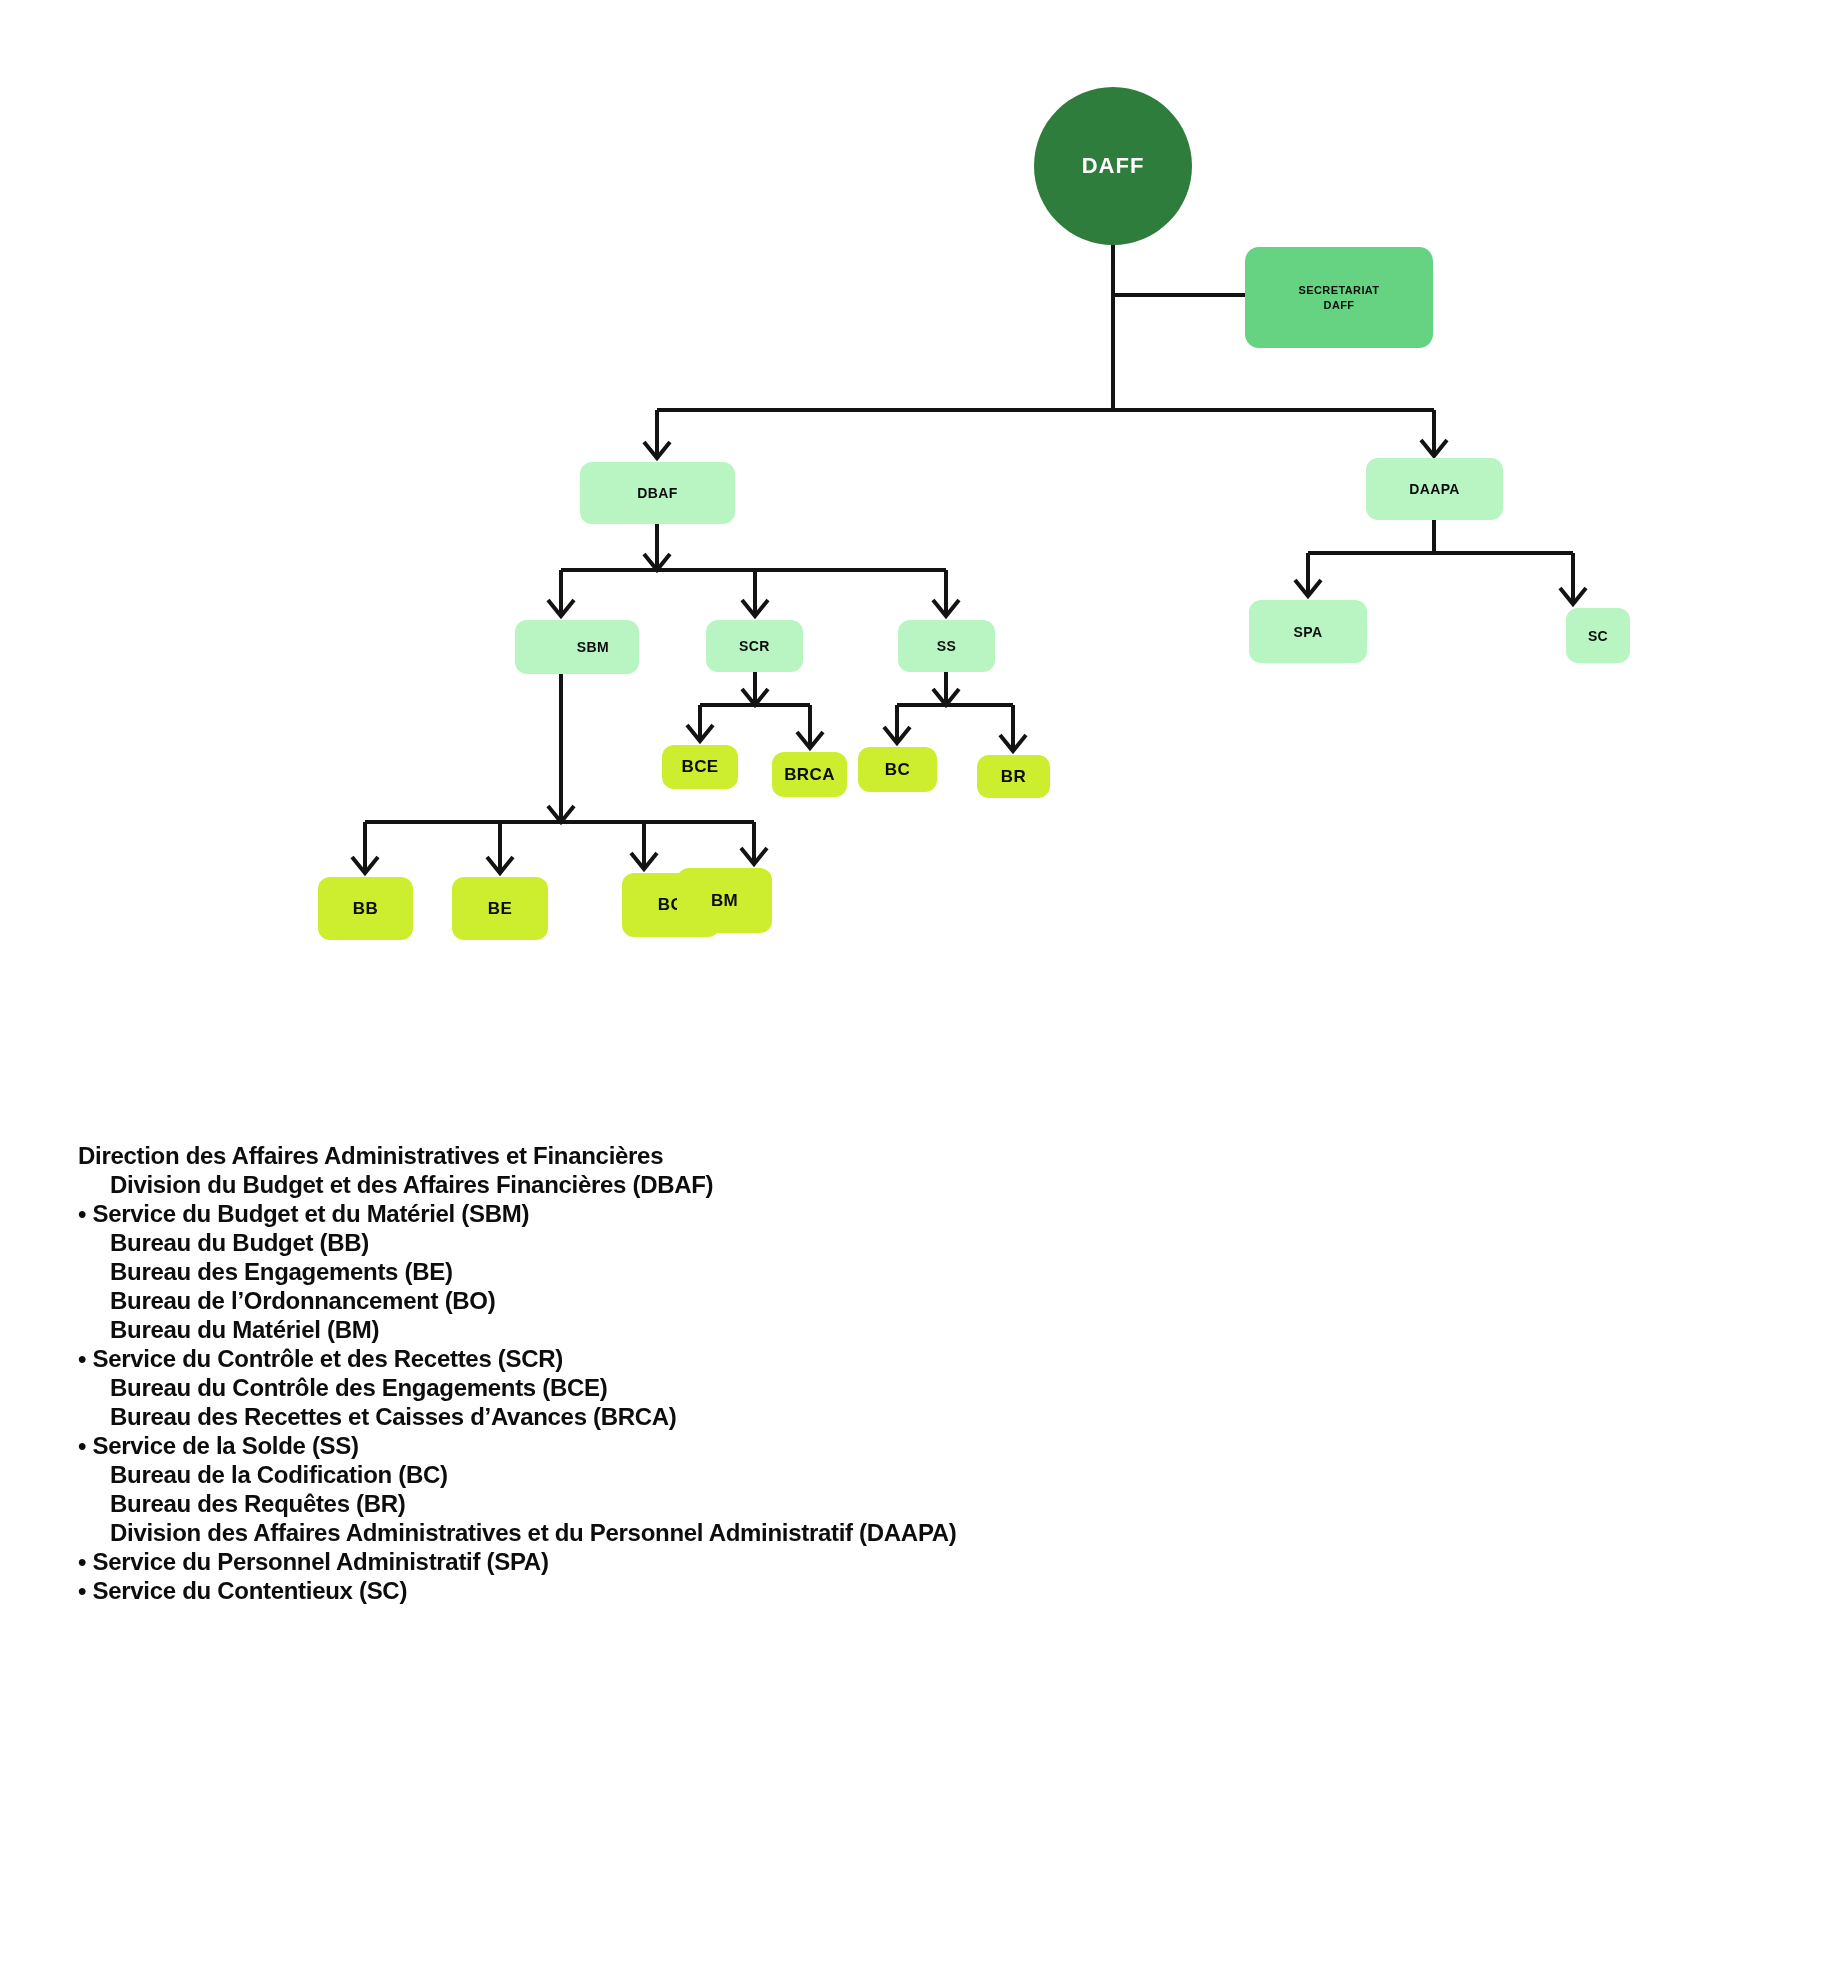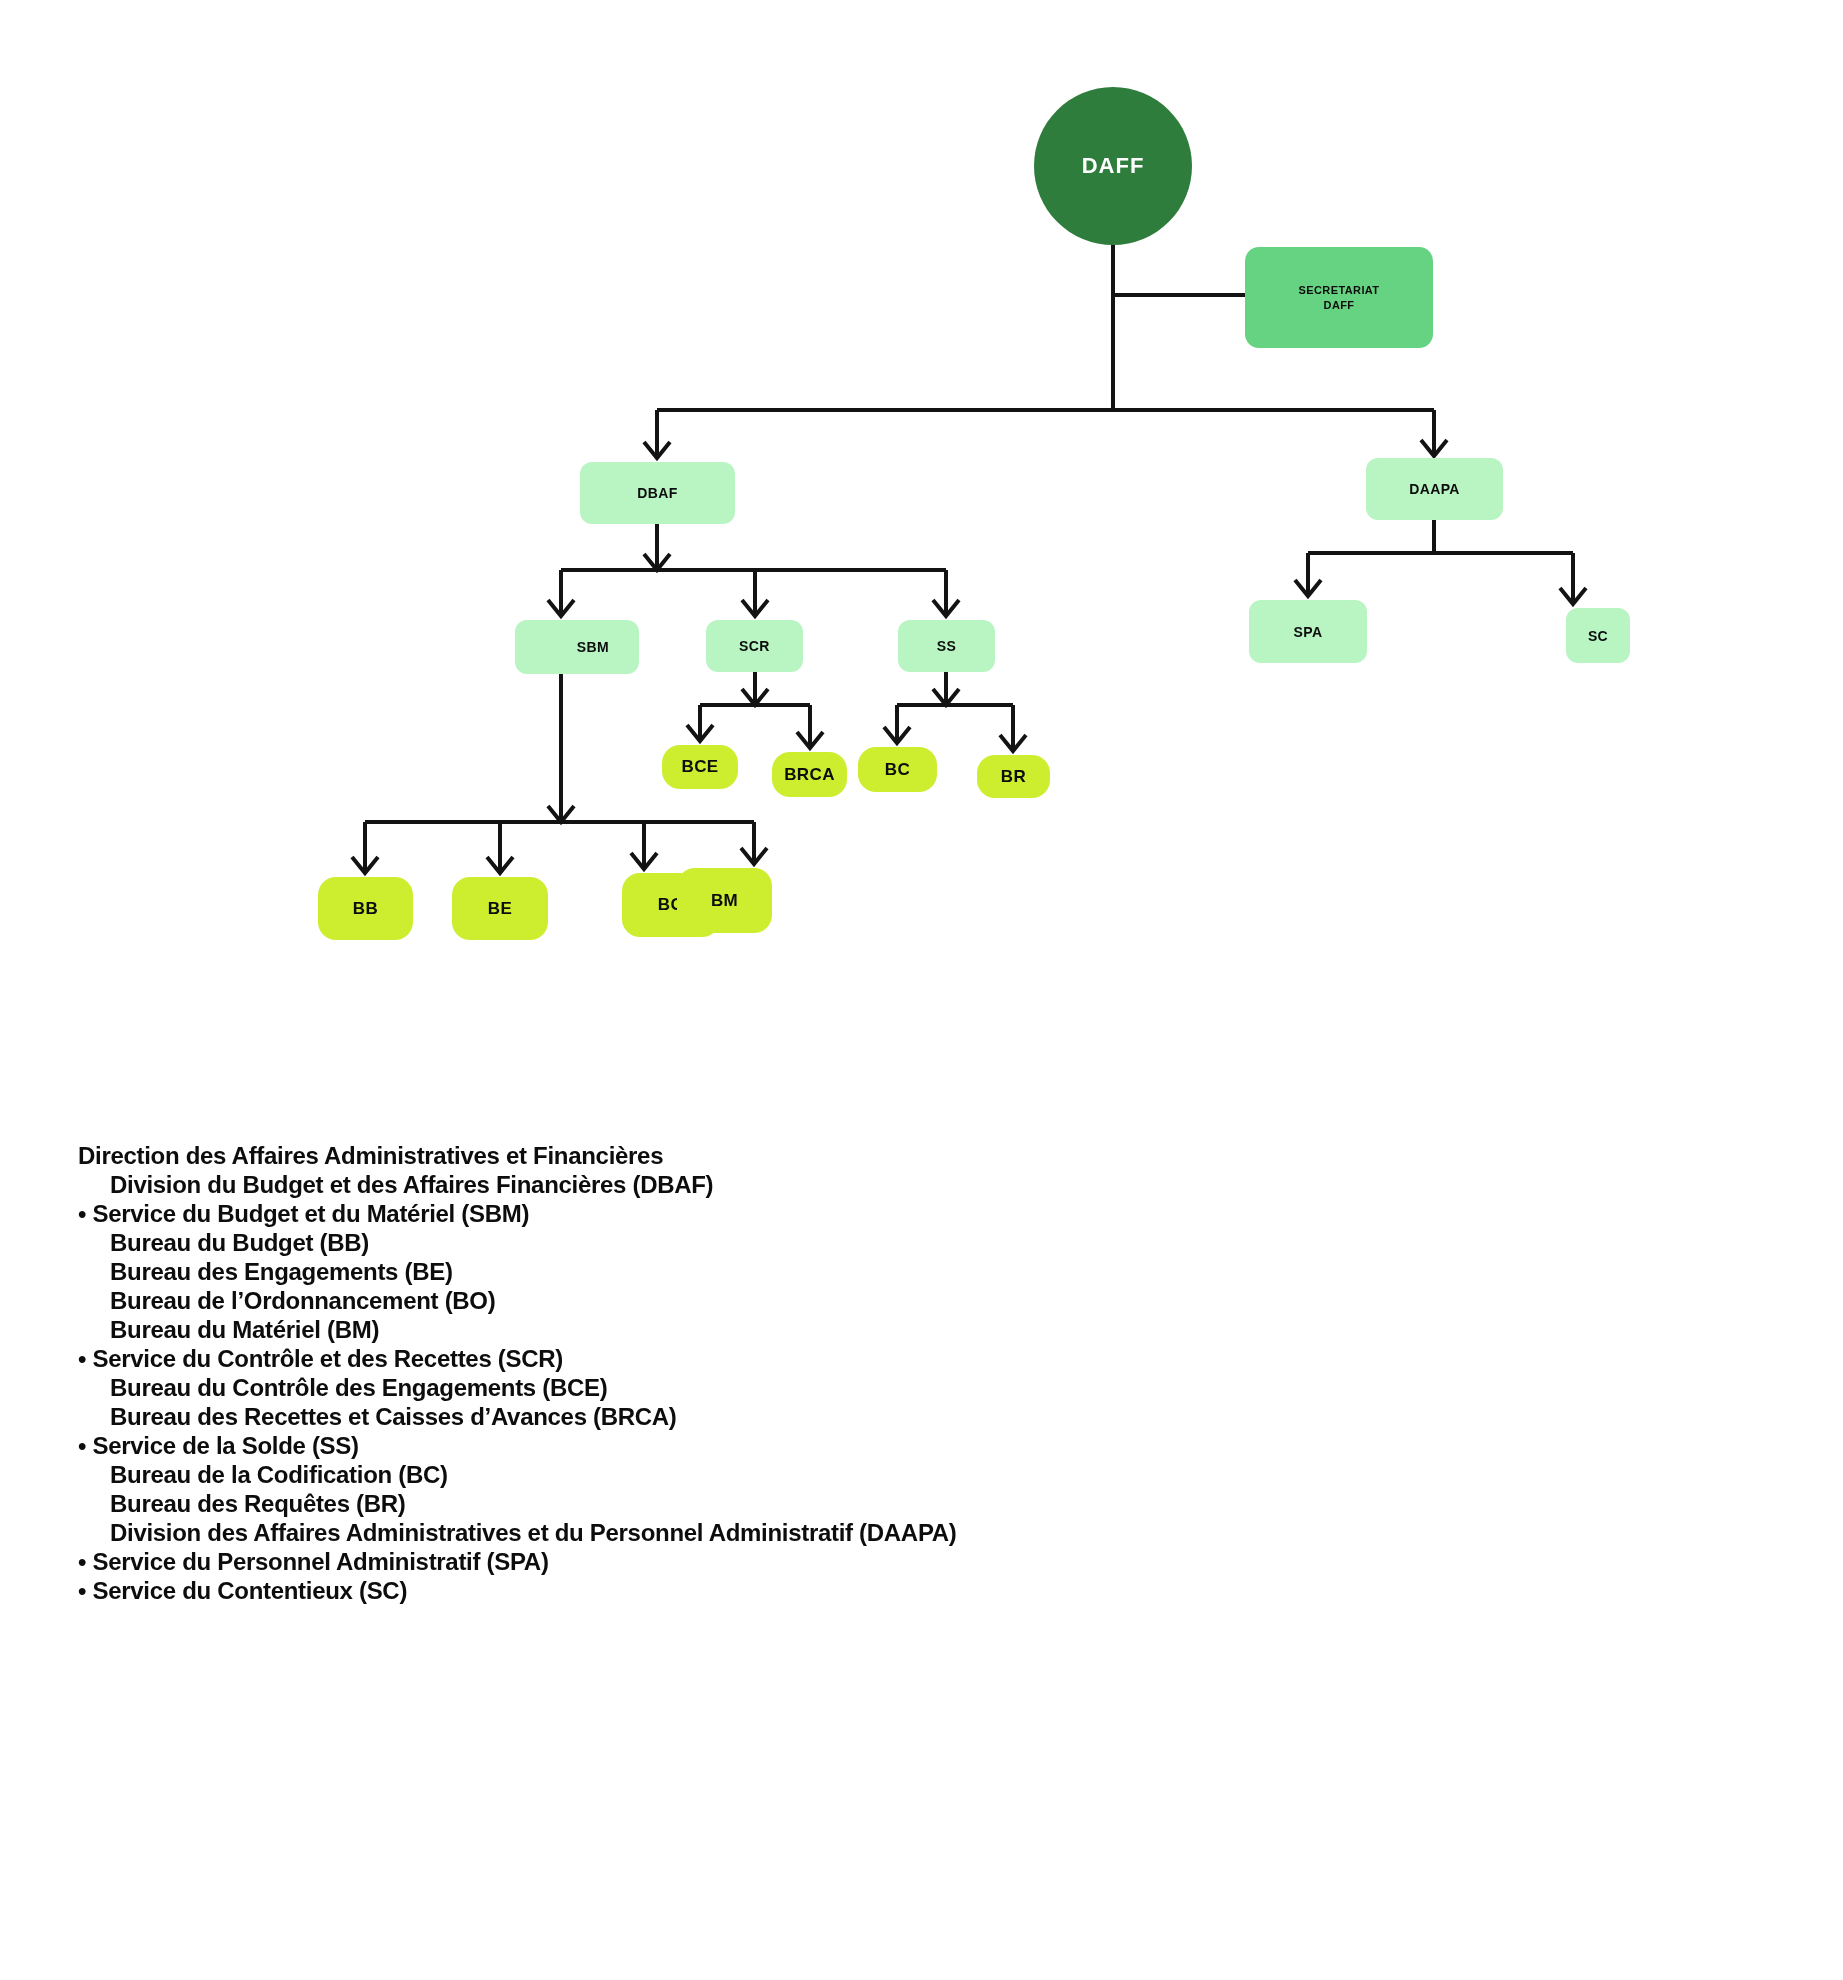--- a/index.html
+++ b/index.html
@@ -8,21 +8,21 @@
   .stage{position:absolute;left:0;top:0;width:1843px;height:1980px;}
   svg.edges{position:absolute;left:0;top:0;}
   svg.edges path{stroke:var(--line,#131313);stroke-width:4;fill:none;stroke-linejoin:miter;}
   .node{position:absolute;display:flex;align-items:center;justify-content:center;
         font-weight:800;text-align:center;letter-spacing:.4px;}
   .circle{background:var(--root,#2f7d3c);color:var(--root-text,#ffffff);
           border-radius:50%;font-size:22px;letter-spacing:1px;}
   .sec{background:var(--secretariat,#66d382);border-radius:14px;font-size:11px;
        line-height:1.35;letter-spacing:.4px;}
   .division{background:var(--division,#b8f5c3);border-radius:12px;font-size:14px;}
-  .bureau{background:var(--bureau,#cdee2f);border-radius:18px;font-size:17px;justify-content:center;}
+  .bureau{background:var(--bureau,#cdee2f);border-radius:12px;font-size:17px;justify-content:center;}
   .legend{position:absolute;left:78px;top:1141px;font-size:24px;font-weight:800;
           line-height:29px;letter-spacing:-0.3px;white-space:nowrap;}
   .legend .line.indent{padding-left:32px;}
 </style>
 </head>
 <body>
 
 <div class="stage">
 
   <svg class="edges" width="1843" height="1980" viewBox="0 0 1843 1980">

